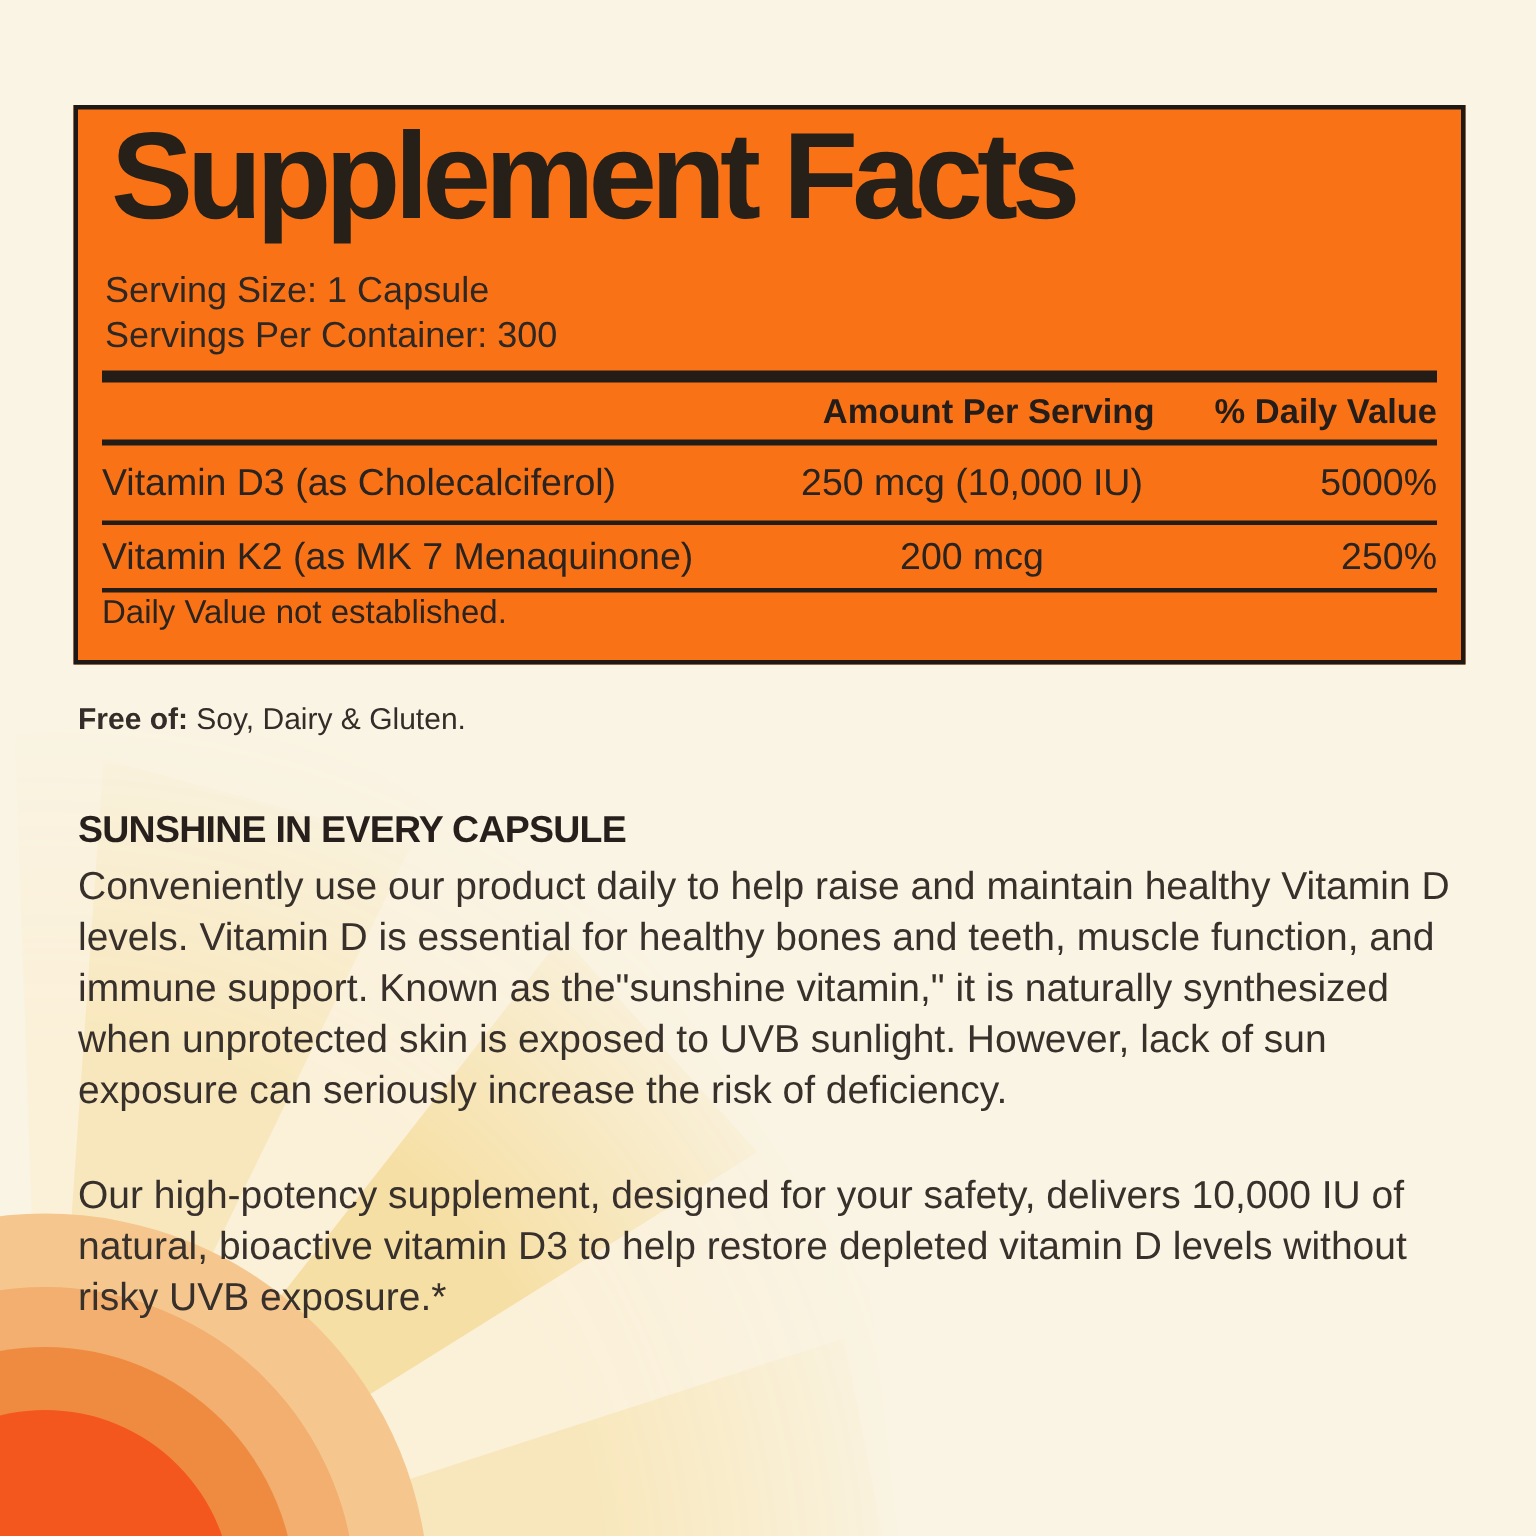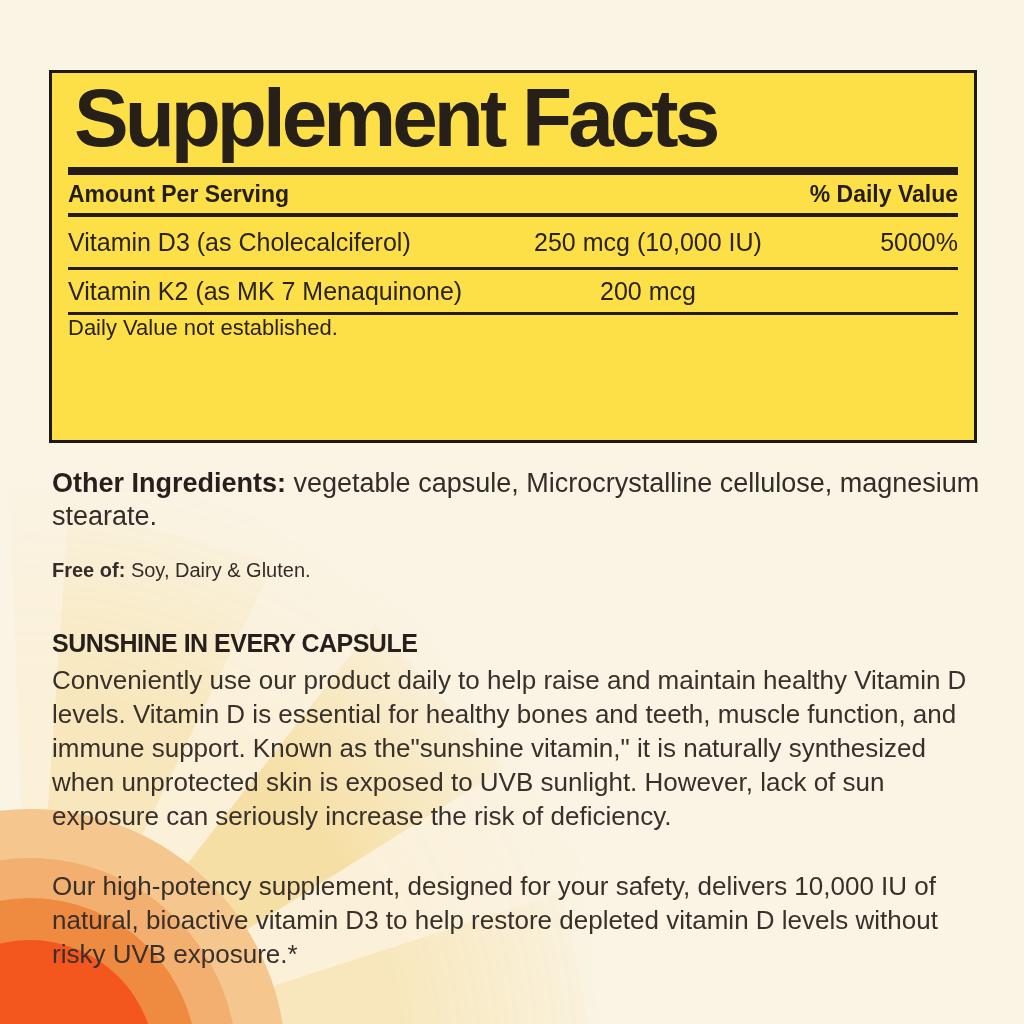--- a/index.html
+++ b/index.html
@@ -18,21 +18,21 @@
     pointer-events: none;
   }
   .content {
     position: relative;
     z-index: 1;
   }
   .facts-panel {
     position: absolute;
     left: 49px; top: 70px;
     width: 928px; height: 373px;
-    background: #fde047;
+    background: #f97316;
     border: 3px solid #1F1916;
     padding: 0 16px;
     color: #2A231F;
   }
   .facts-title {
     font-size: 82px;
     font-weight: bold;
     letter-spacing: -4px;
     line-height: 1.0;
     color: #272019;
@@ -45,21 +45,21 @@
     margin-left: 2px;
     font-size: 24px;
     line-height: 30px;
     color: #2E2723;
   }
   .bar-thick { height: 8px; background: #241C16; margin-top: 8px; }
   .bar-med   { height: 4px; background: #241C16; }
   .bar-thin  { height: 3px; background: #241C16; }
   .hdr-row {
     display: flex;
-    justify-content: space-between;
+    justify-content: flex-end;
     align-items: center;
     gap: 40px;
     height: 38px;
     font-size: 23px;
     font-weight: bold;
     color: #241D19;
   }
   .nutrient-row {
     display: grid;
     grid-template-columns: 440px 1fr 170px;
@@ -133,20 +133,24 @@
     <circle cx="30" cy="1065" r="167" fill="#EF8B41"></circle>
     <circle cx="30" cy="1065" r="125" fill="#F3571E"></circle>
   </svg>
 </div>
 
 <div class="content">
 
   <div class="facts-panel">
     <div class="facts-title">Supplement Facts</div>
 
+    <div class="serving-block">
+      <div>Serving Size: 1 Capsule</div>
+      <div>Servings Per Container: 300</div>
+    </div>
 
     <div class="bar-thick"></div>
 
     <div class="hdr-row">
       <span>Amount Per Serving</span>
       <span>% Daily Value</span>
     </div>
 
     <div class="bar-med"></div>
 
@@ -154,30 +158,30 @@
       <span class="cell-name">Vitamin D3 (as Cholecalciferol)</span>
       <span class="cell-amount">250 mcg (10,000 IU)</span>
       <span class="cell-dv">5000%</span>
     </div>
 
     <div class="bar-thin"></div>
 
     <div class="nutrient-row row-2">
       <span class="cell-name">Vitamin K2 (as MK 7 Menaquinone)</span>
       <span class="cell-amount">200 mcg</span>
+      <span class="cell-dv">250%</span>
     </div>
 
     <div class="bar-thin"></div>
 
     <div class="footnote-row">Daily Value not established.</div>
   </div>
 
   <div class="lower-text">
 
-    <p class="ingredients-para"><b>Other Ingredients:</b><span> vegetable capsule, Microcrystalline cellulose, magnesium stearate.</span></p>
 
     <p class="free-of-para"><b>Free of:</b><span>  Soy, Dairy &amp; Gluten.</span></p>
 
     <div class="sunshine-headline">SUNSHINE IN EVERY CAPSULE</div>
 
     <p class="body-para">Conveniently use our product daily to help raise and maintain healthy Vitamin D levels. Vitamin D is essential for healthy bones and teeth, muscle function, and immune support. Known as the"sunshine vitamin," it is naturally synthesized when unprotected skin is exposed to UVB sunlight. However, lack of sun exposure can seriously increase the risk of deficiency.</p>
 
     <p class="body-para second">Our high-potency supplement, designed for your safety, delivers 10,000 IU of natural, bioactive vitamin D3 to help restore depleted vitamin D levels without risky UVB exposure.*</p>
 
   </div>

